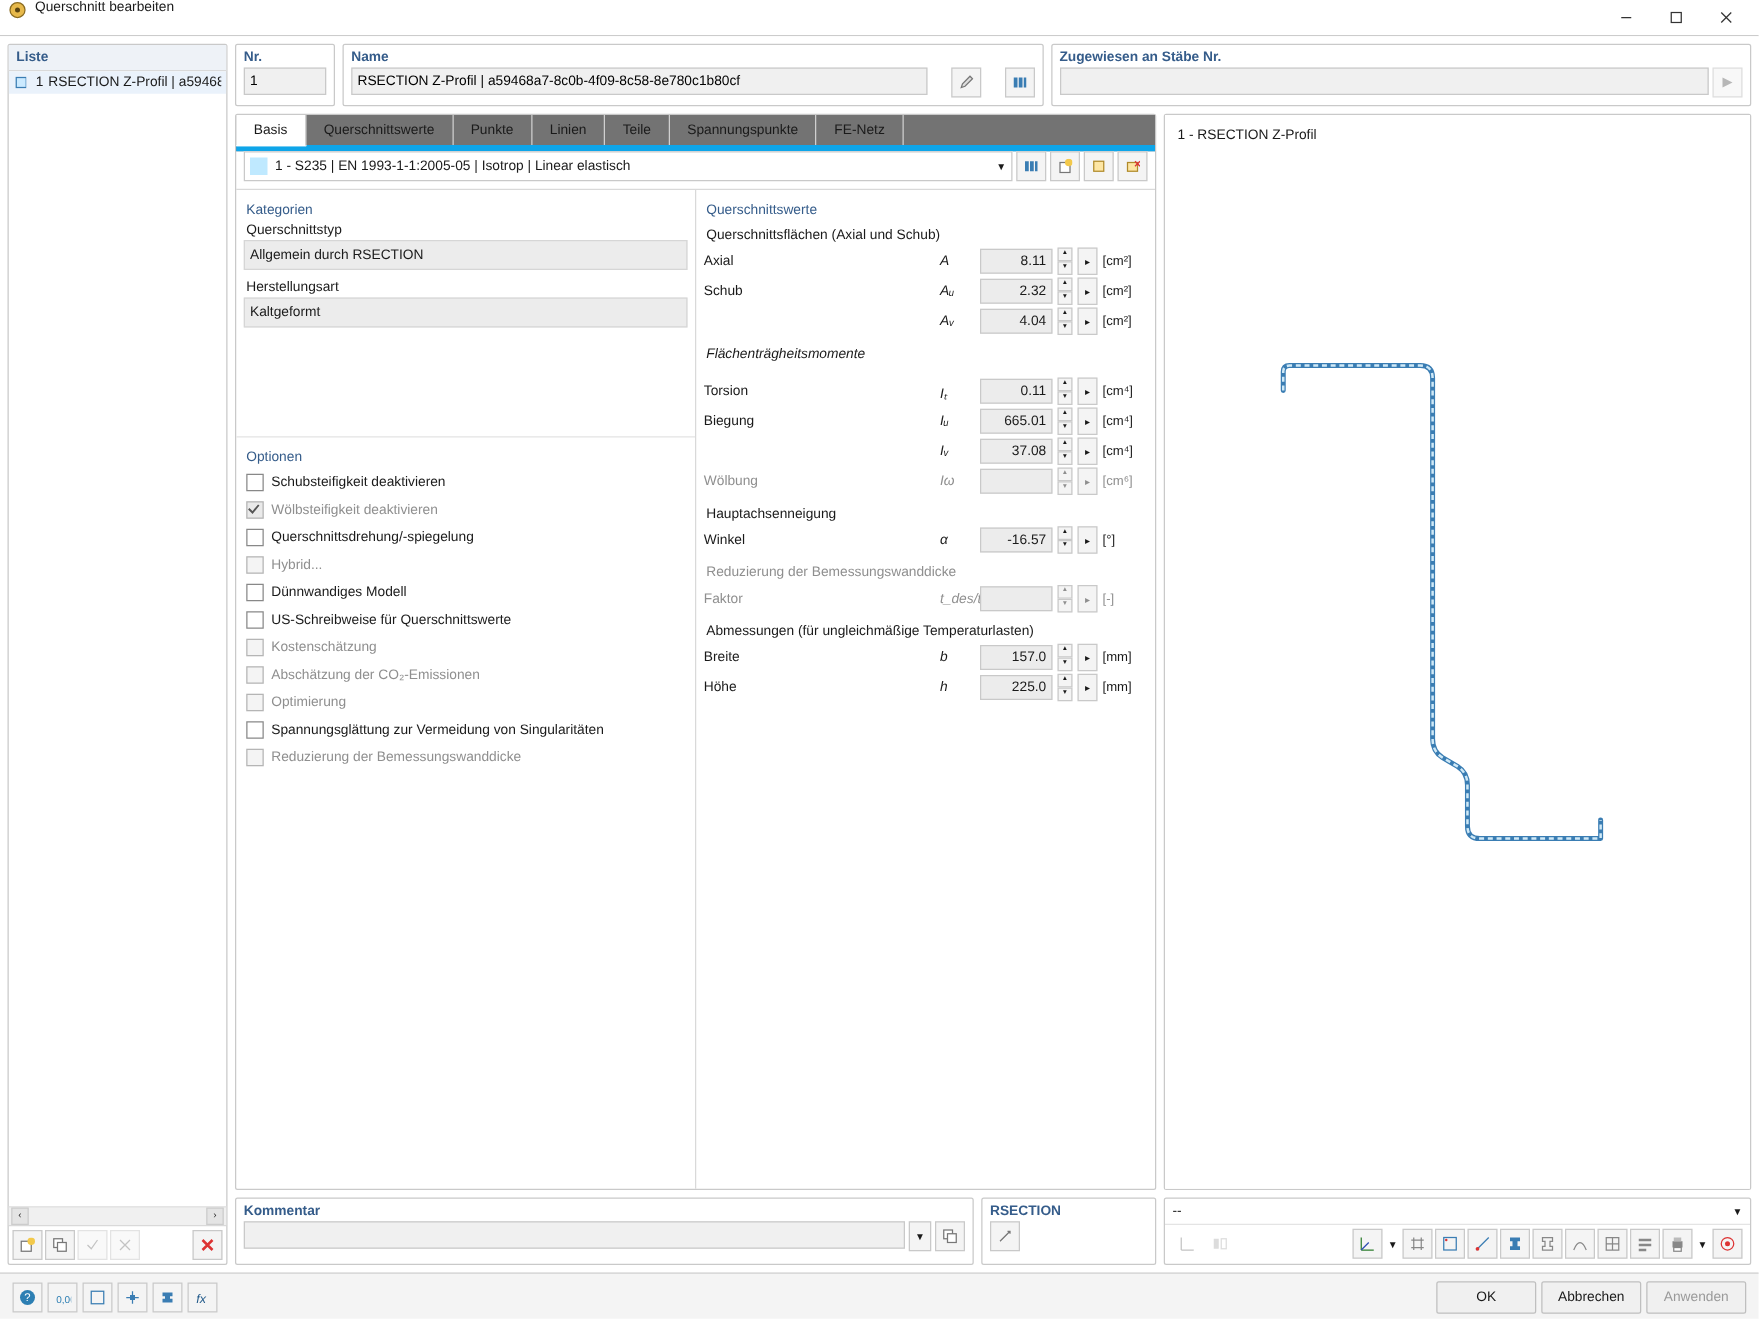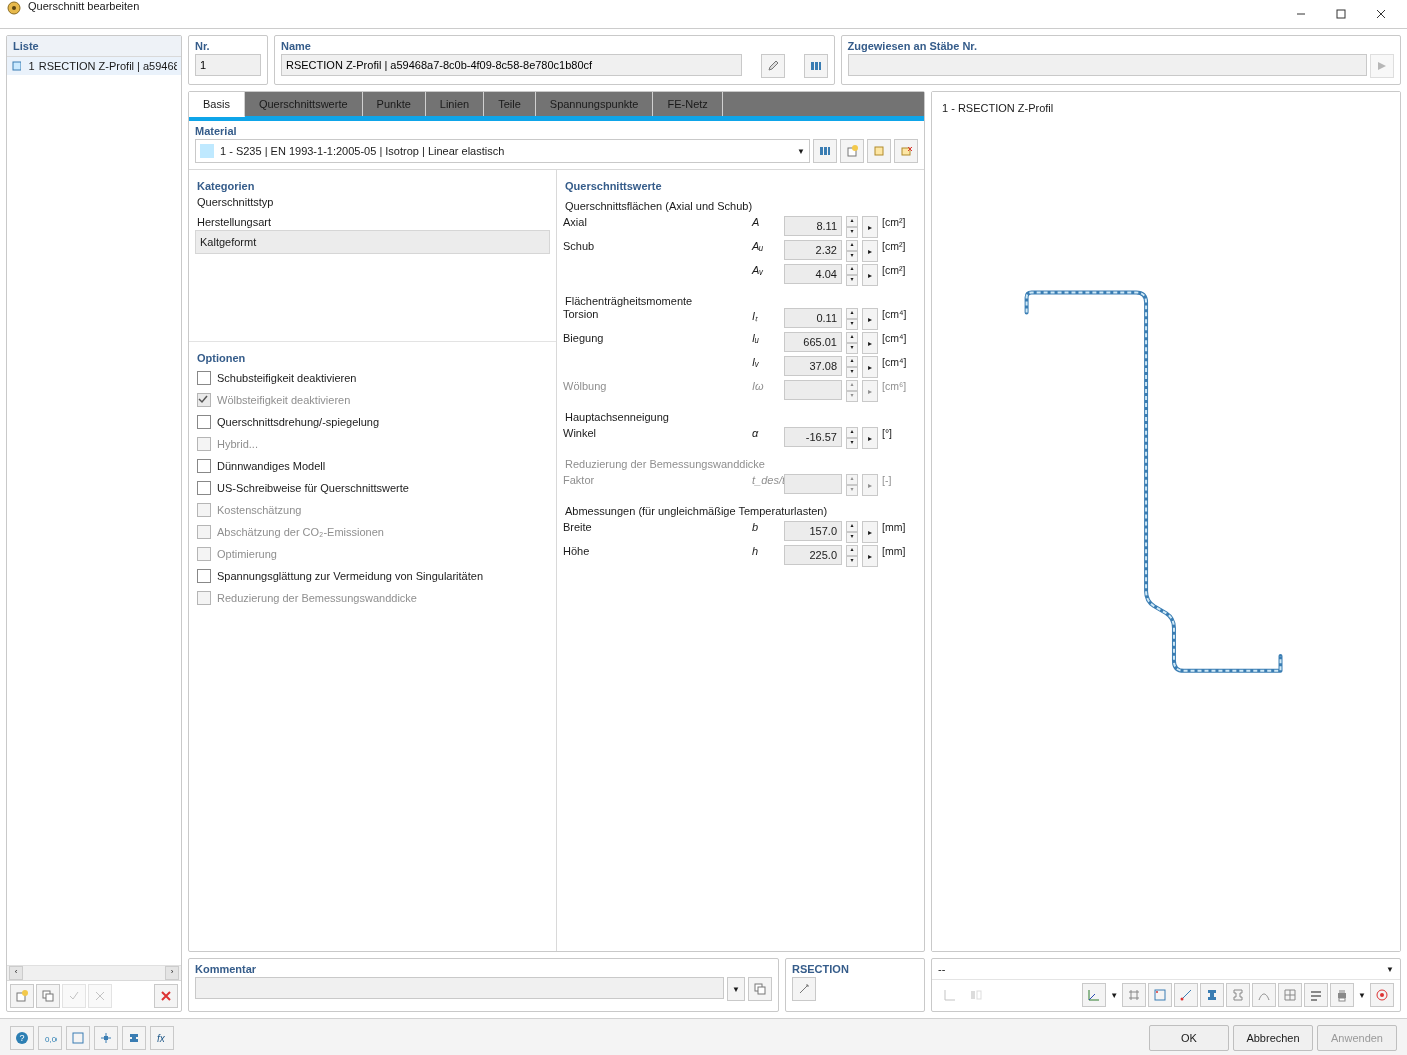--- a/index.html
+++ b/index.html
@@ -10,28 +10,28 @@
   .body{display:flex;height:calc(100% - 28px - 38px);padding:6px;gap:6px;box-sizing:border-box;background:#fff}
   .panel{background:#fff;border:1px solid #c9c9c9;border-radius:2px;display:flex;flex-direction:column;box-sizing:border-box}
   .lbl{font-size:11px;color:#355c8a;font-weight:600;padding:4px 6px 2px 6px;display:block}
   .phead{font-size:11px;color:#355c8a;font-weight:600;padding:4px 6px}
   .sel{background:#eaf2fb}
   input[type=text],select{font:inherit;border:1px solid #c9c9c9;background:#f0f0f0;padding:2px 4px;box-sizing:border-box;height:22px}
   .tabbar{display:flex;background:#737373;border-bottom:5px solid #0ea5e9}
   .tab{padding:6px 14px;border-right:1px solid #d0d0d0;cursor:default}
   .tab.active{background:#fff;border-bottom:1px solid #fff;margin-bottom:-1px}
   .section{padding:4px 6px}
-  .shead{color:#355c8a;font-weight:700;margin:6px 0 3px 2px}
+  .shead{color:#355c8a;font-weight:400;margin:6px 0 3px 2px}
   .field{display:flex;align-items:center;background:#ececec;border:1px solid #d6d6d6;height:22px;padding:0 4px;margin-bottom:3px}
   .chkrow{display:flex;align-items:center;height:20px;padding:1px 2px;gap:6px}
   .chkrow.disabled{color:#8f8f8f}
   .chk{width:12px;height:12px;border:1px solid #888;background:#fff}
   .chk.disabled{border-color:#b5b5b5;background:#f4f4f4}
   .chk.checked{background:#eaeaea}
-  .proprow{display:flex;align-items:flex-start;height:22px;gap:4px;padding:1px 0}
+  .proprow{display:flex;align-items:center;height:22px;gap:4px;padding:1px 0}
   .proprow .plabel{flex:1}
   .proprow .sym{width:28px;font-style:italic}
   .proprow.disabled{color:#8f8f8f}
   .numbox{width:58px;height:20px;background:#ececec;border:1px solid #c9c9c9;text-align:right;padding:0 4px;box-sizing:border-box;display:flex;align-items:center;justify-content:flex-end}
   .spin{width:12px;display:flex;flex-direction:column}
   .spin div{height:9px;border:1px solid #c9c9c9;background:#f4f4f4;font-size:6px;line-height:7px;text-align:center}
   .arrowbtn{width:14px;height:20px;border:1px solid #c9c9c9;background:#f4f4f4;display:flex;align-items:center;justify-content:center;font-size:8px}
   .unit{width:36px;font-size:10.5px}
   .toolbtn{width:22px;height:22px;border:1px solid #c9c9c9;background:#f4f4f4;display:flex;align-items:center;justify-content:center}
   .toolbtn.flat{border-color:transparent;background:transparent}
@@ -163,21 +163,20 @@
         <div class="tabbar">
           <div class="tab active">Basis</div>
           <div class="tab">Querschnittswerte</div>
           <div class="tab">Punkte</div>
           <div class="tab">Linien</div>
           <div class="tab">Teile</div>
           <div class="tab">Spannungspunkte</div>
           <div class="tab">FE-Netz</div>
         </div>
 
-        <span class="lbl">Material</span>
         <div style="padding:0 6px 6px 6px;display:flex;gap:3px">
           <div style="flex:1;display:flex;align-items:center;border:1px solid #c9c9c9;background:#fff;height:22px;padding:0 4px">
             <div style="width:14px;height:14px;background:#bfe9ff;margin-right:6px"></div>
             <span style="flex:1">1 - S235 | EN 1993-1-1:2005-05 | Isotrop | Linear elastisch</span>
             <span style="font-size:8px">▼</span>
           </div>
           <div class="toolbtn">
               <svg width="12" height="12">
                 <rect x="1" y="2" width="3" height="8" fill="#3a7db3"></rect>
                 <rect x="5" y="2" width="3" height="8" fill="#3a7db3"></rect>
@@ -203,20 +202,23 @@
               </svg>
             </div>
         </div>
 
         <div style="flex:1;display:flex;border-top:1px solid #d9d9d9;min-height:0">
 
           <div style="width:50%;border-right:1px solid #d9d9d9;overflow:auto">
             <div class="section">
               <div class="shead">Kategorien</div>
               <div style="margin:4px 0 2px 2px">Querschnittstyp</div>
+              <div class="field">
+                  <span>Allgemein durch RSECTION</span>
+                </div>
               <div style="margin:8px 0 2px 2px">Herstellungsart</div>
               <div class="field">
                   <span>Kaltgeformt</span>
                 </div>
             </div>
             <div style="height:80px"></div>
             <div class="section" style="border-top:1px solid #e3e3e3">
               <div class="shead">Optionen</div>
               <div id="options-list">
                   <div class="chkrow">
@@ -300,21 +302,21 @@
                     <span class="plabel"></span>
                     <span class="sym">Aᵥ</span>
                     <div class="numbox">4.04</div>
                     <div class="spin">
                       <div>▴</div>
                       <div>▾</div>
                     </div>
                     <div class="arrowbtn">▸</div>
                     <span class="unit">[cm²]</span>
                   </div>
-                  <div style="margin: 8px 0px 0 2px;">Flächenträgheitsmomente</div>
+                  <div style="margin: 8px 0px 12px 2px; font-style: italic;">Flächenträgheitsmomente</div>
                   <div class="proprow">
                     <span class="plabel">Torsion</span>
                     <span class="sym">Iₜ</span>
                     <div class="numbox">0.11</div>
                     <div class="spin">
                       <div>▴</div>
                       <div>▾</div>
                     </div>
                     <div class="arrowbtn">▸</div>
                     <span class="unit">[cm⁴]</span>

